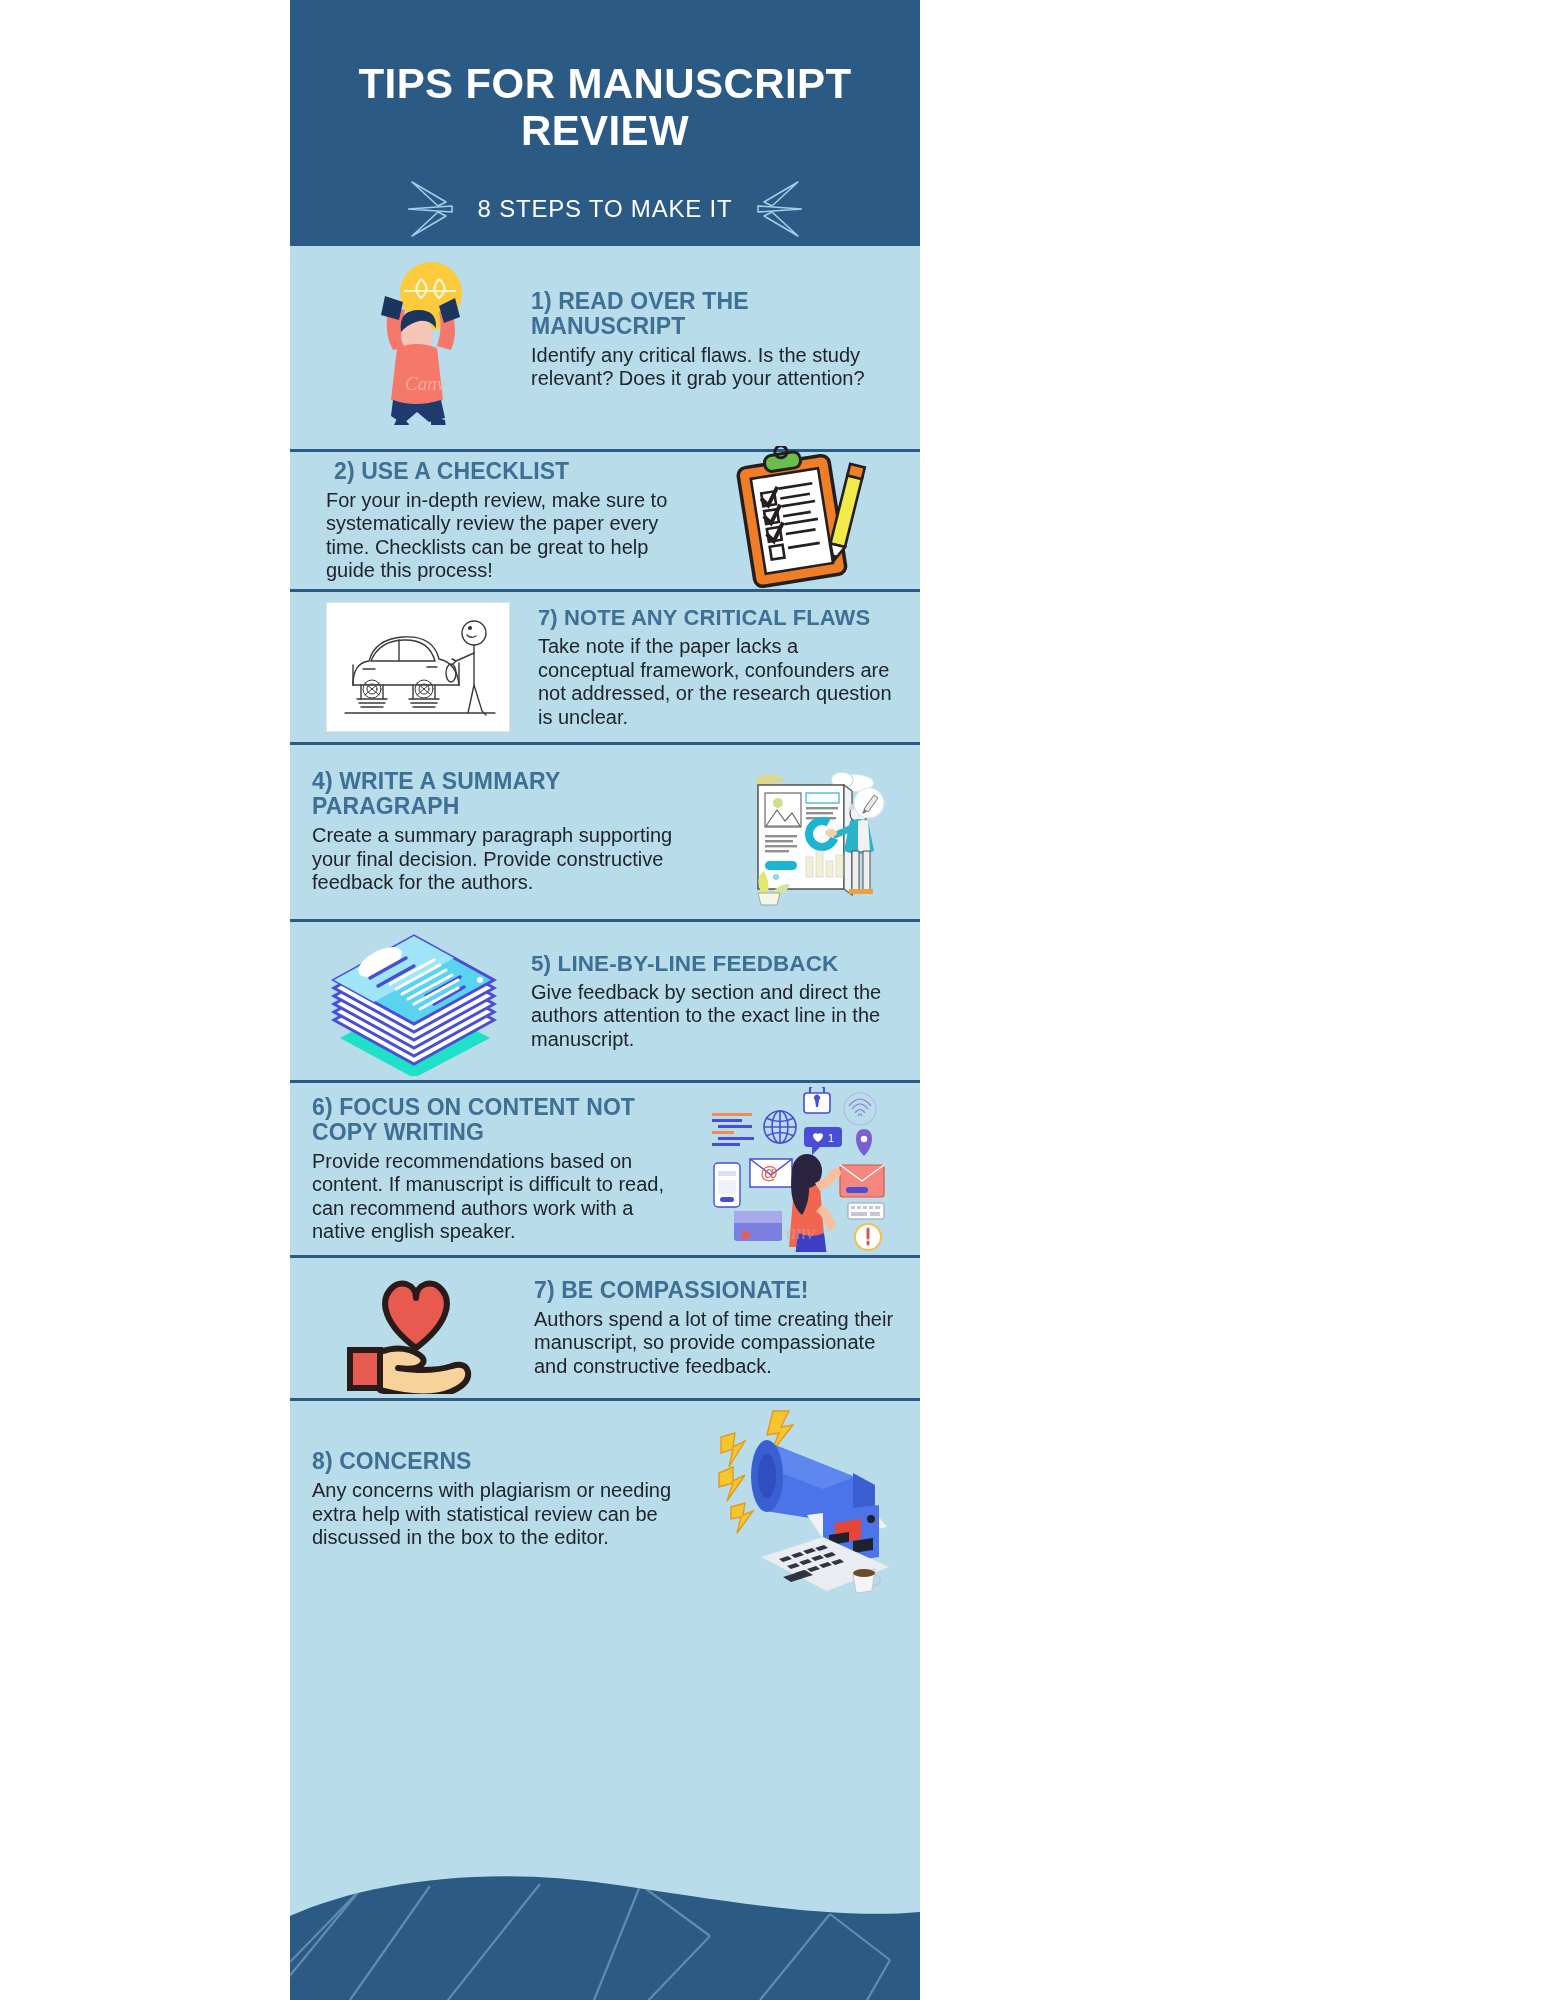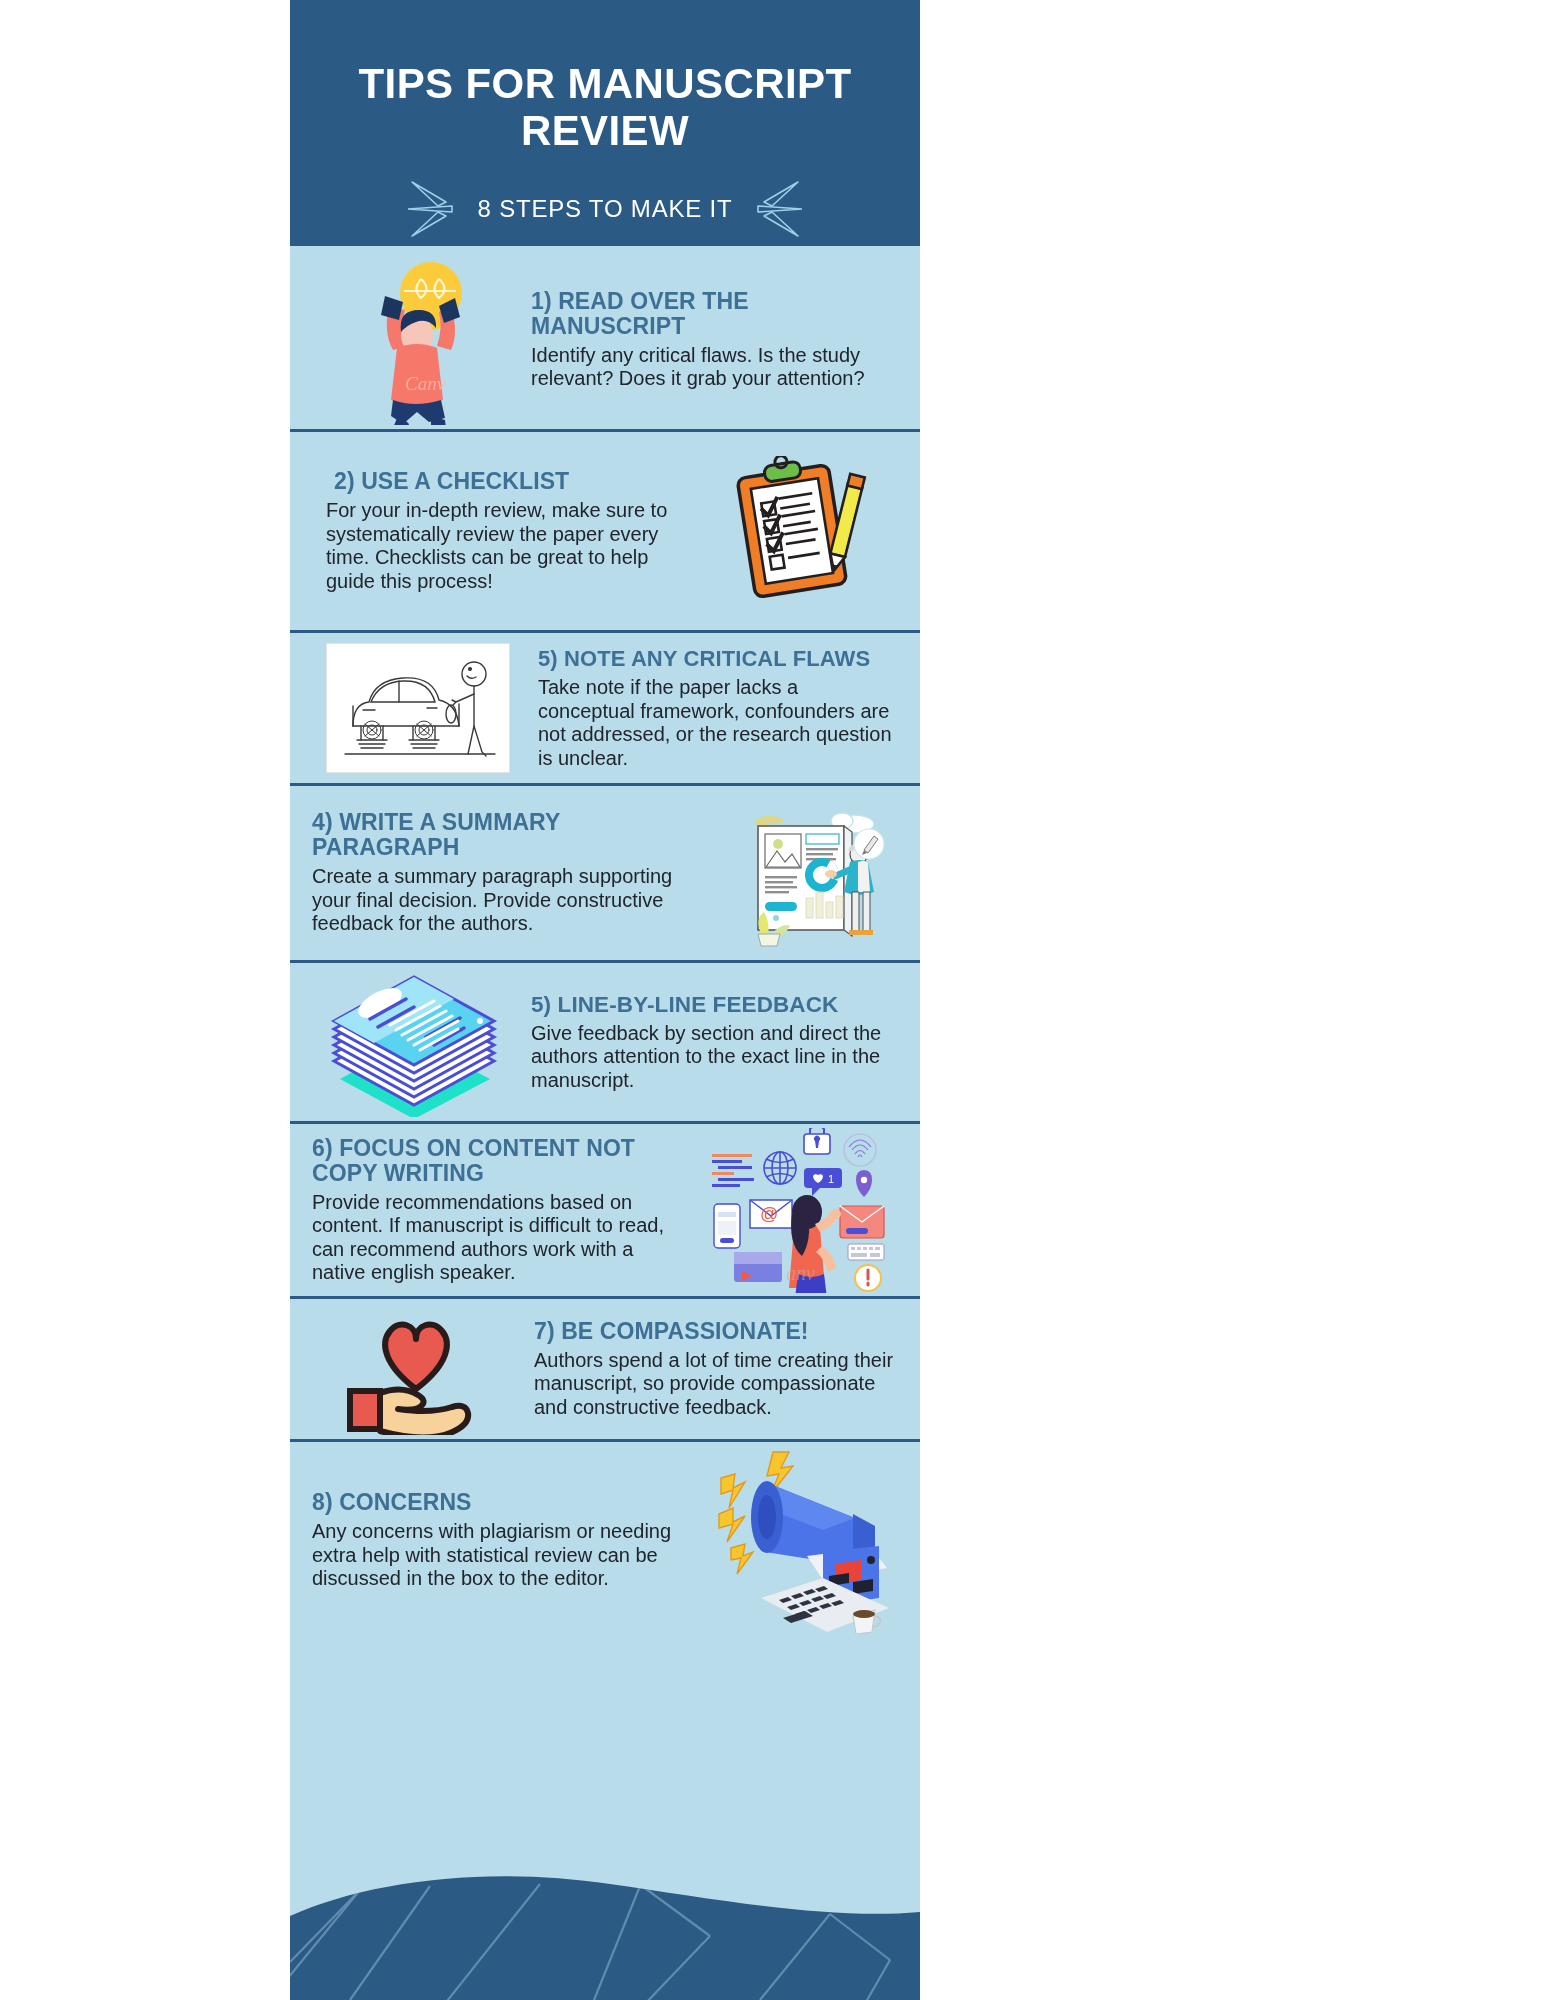--- a/index.html
+++ b/index.html
@@ -33,21 +33,21 @@
   .section.art-left .txt{padding-left:14px;}
   .section.art-right .txt{padding-right:10px;}
 
   .s-title{color:#3d7094;font-weight:bold;font-size:23px;line-height:25px;
            margin:0 0 5px 0;letter-spacing:.1px;}
   .s-body{color:#20252b;font-size:20px;line-height:23.5px;margin:0;}
   .s-body.bold{font-weight:normal;}
 
   
   #sec1{height:186px;} #sec1 .art{width:205px;} #sec1 .txt{padding-top:4px;}
-  #sec2{height:201px;} #sec2 .art{width:200px;}
+  #sec2{height:140px;margin-top:20px;} #sec2 .art{width:200px;}
   #sec3{height:153px;} #sec3 .art{width:212px;}
   #sec4{height:177px;} #sec4 .art{width:175px;}
   #sec5{height:161px;} #sec5 .art{width:205px;}
   #sec6{height:175px;} #sec6 .art{width:200px;}
   #sec7{height:143px;} #sec7 .art{width:208px;}
   #sec8{height:200px;} #sec8 .art{width:205px;}
 
   #sec3 .s-title{font-size:22px;}
   #sec5 .s-title{font-size:22.5px;}
   #sec2 .txt{padding-left:14px;}
@@ -188,21 +188,21 @@
           <circle cx="147" cy="30" r="12"></circle>
           <path d="M140 32 q4 4 9 1"></path>
           <circle cx="143" cy="25" r="1.4" fill="#3a3a3a"></circle>
           <path d="M147 42 v40"></path>
           <path d="M147 50 l-18 8 M129 58 l-4 -2 M129 58 l-3 3"></path>
           <path d="M147 82 l-6 28 M147 82 l8 26 l4 4"></path>
         </g>
       </svg>
     </div>
     <div class="txt">
-      <p class="s-title">5) NOTE ANY CRITICAL FLAWS</p>
+      <p class="s-title">7) NOTE ANY CRITICAL FLAWS</p>
       <p class="s-body">Take note if the paper lacks a conceptual framework, confounders are not addressed, or the research question is unclear.</p>
     </div>
   </div>
 
   <div class="section art-right" id="sec4">
     <div class="art">
       <svg width="150" height="150" viewBox="0 0 150 150">
 
         <g fill="#ffffff" stroke="#bfe4ee" stroke-width="1.3">
           <ellipse cx="118" cy="26" rx="20" ry="9"></ellipse>

